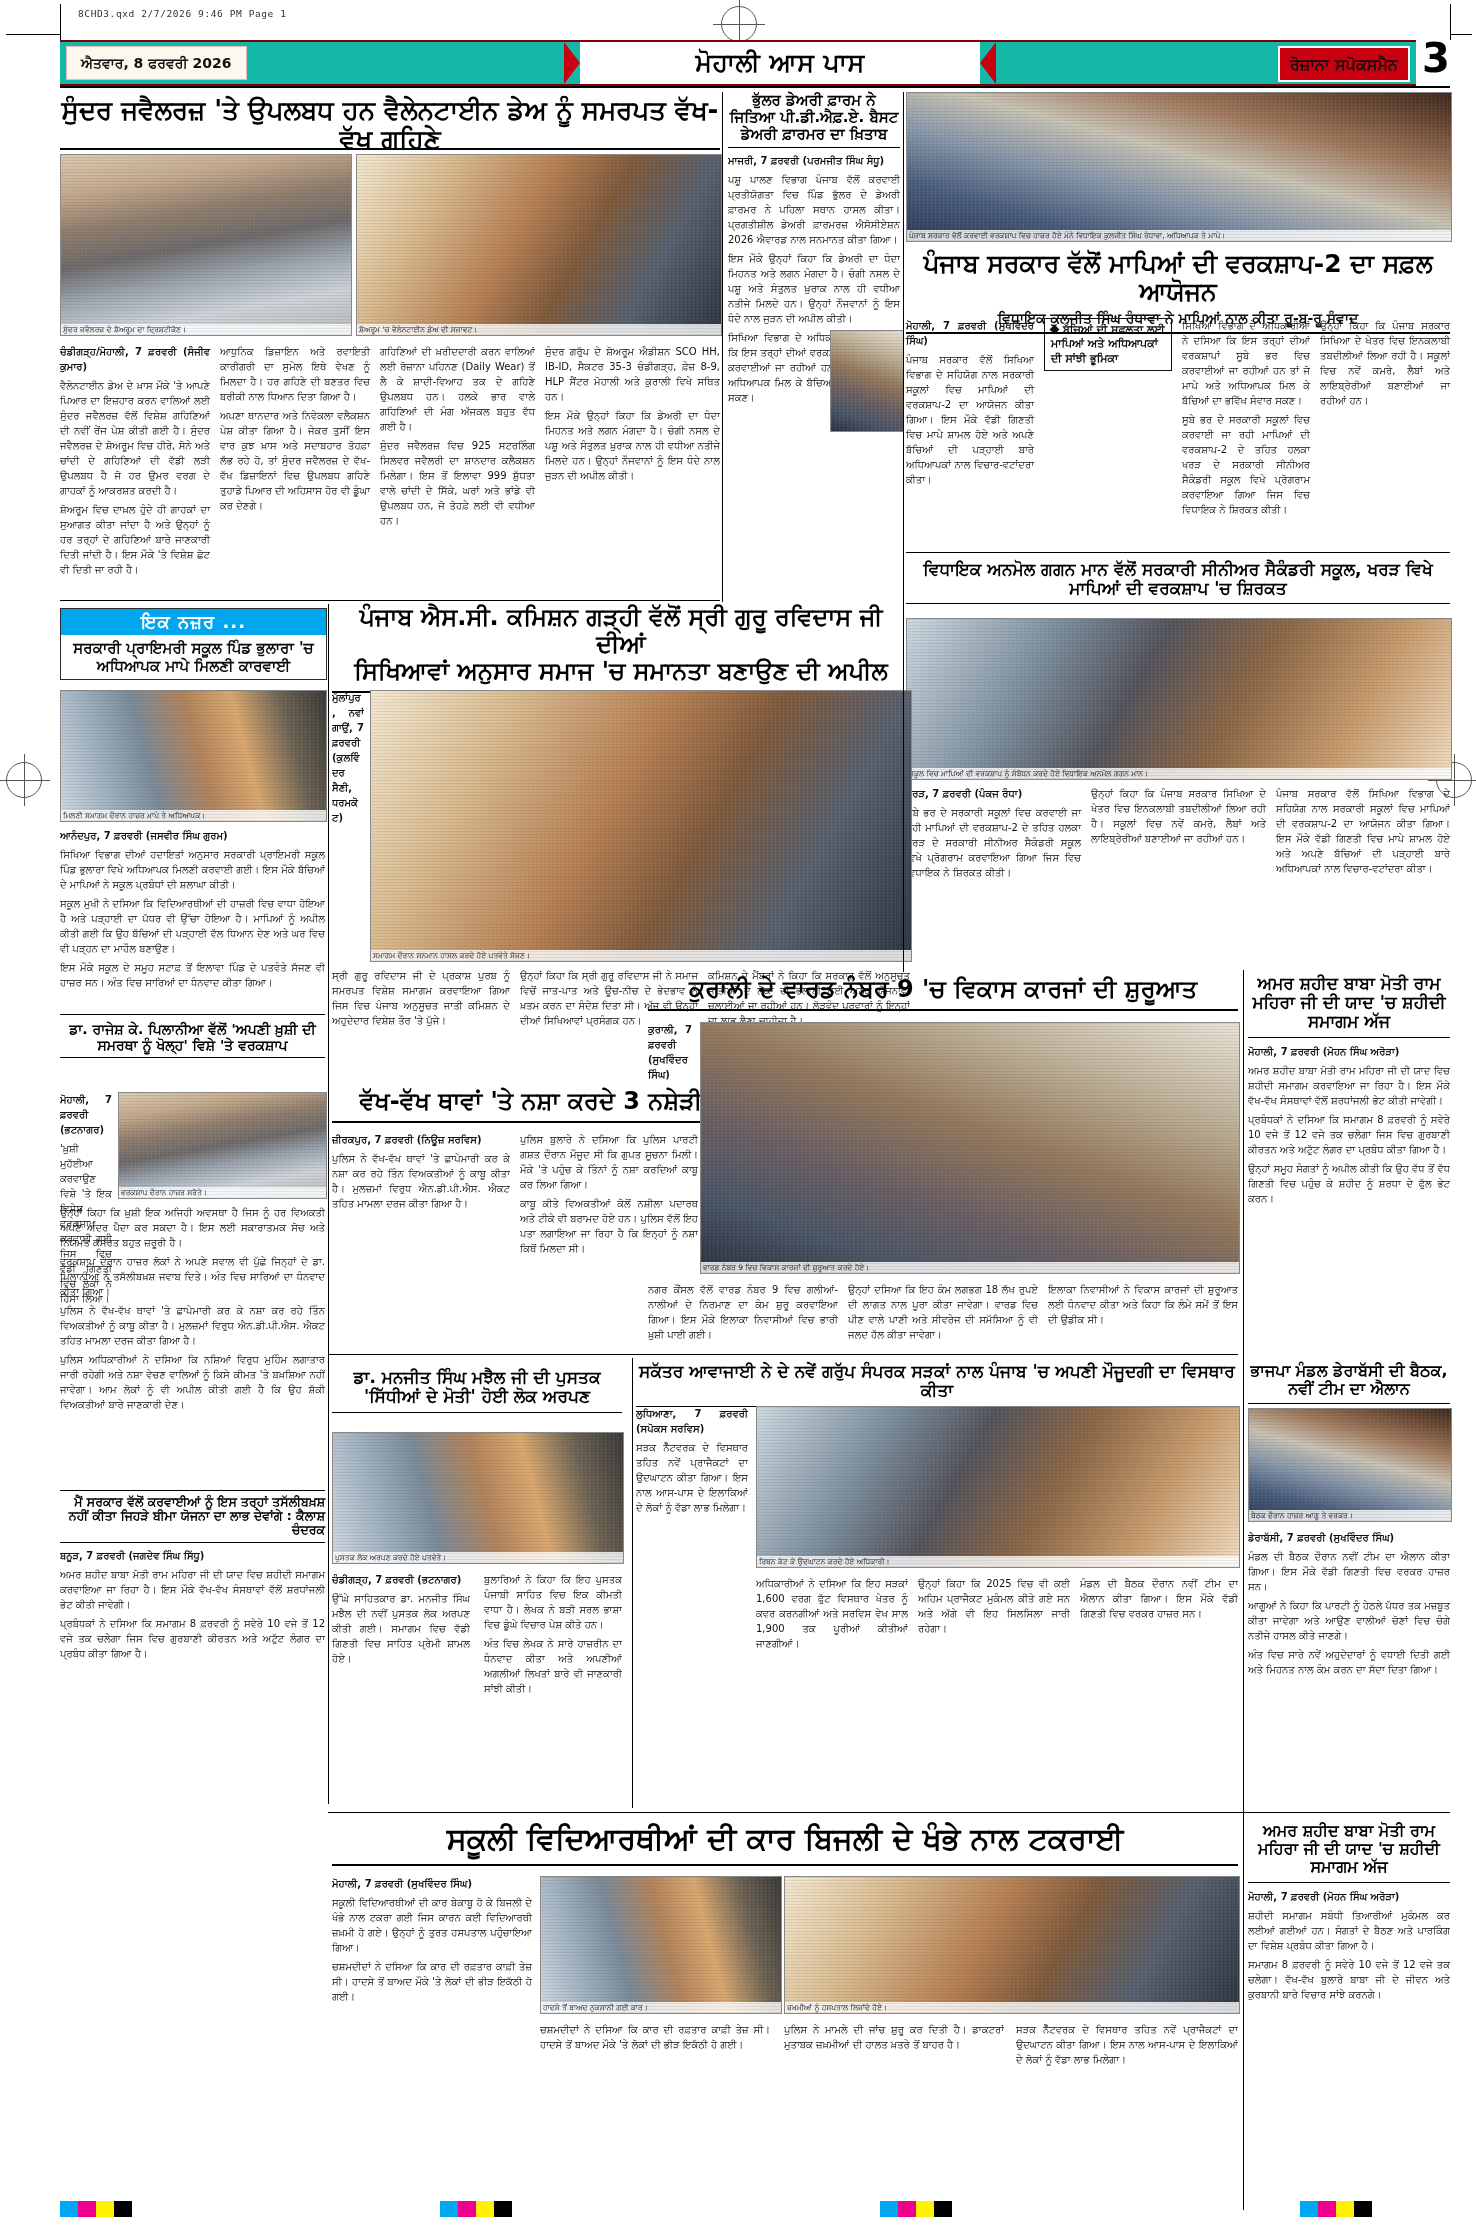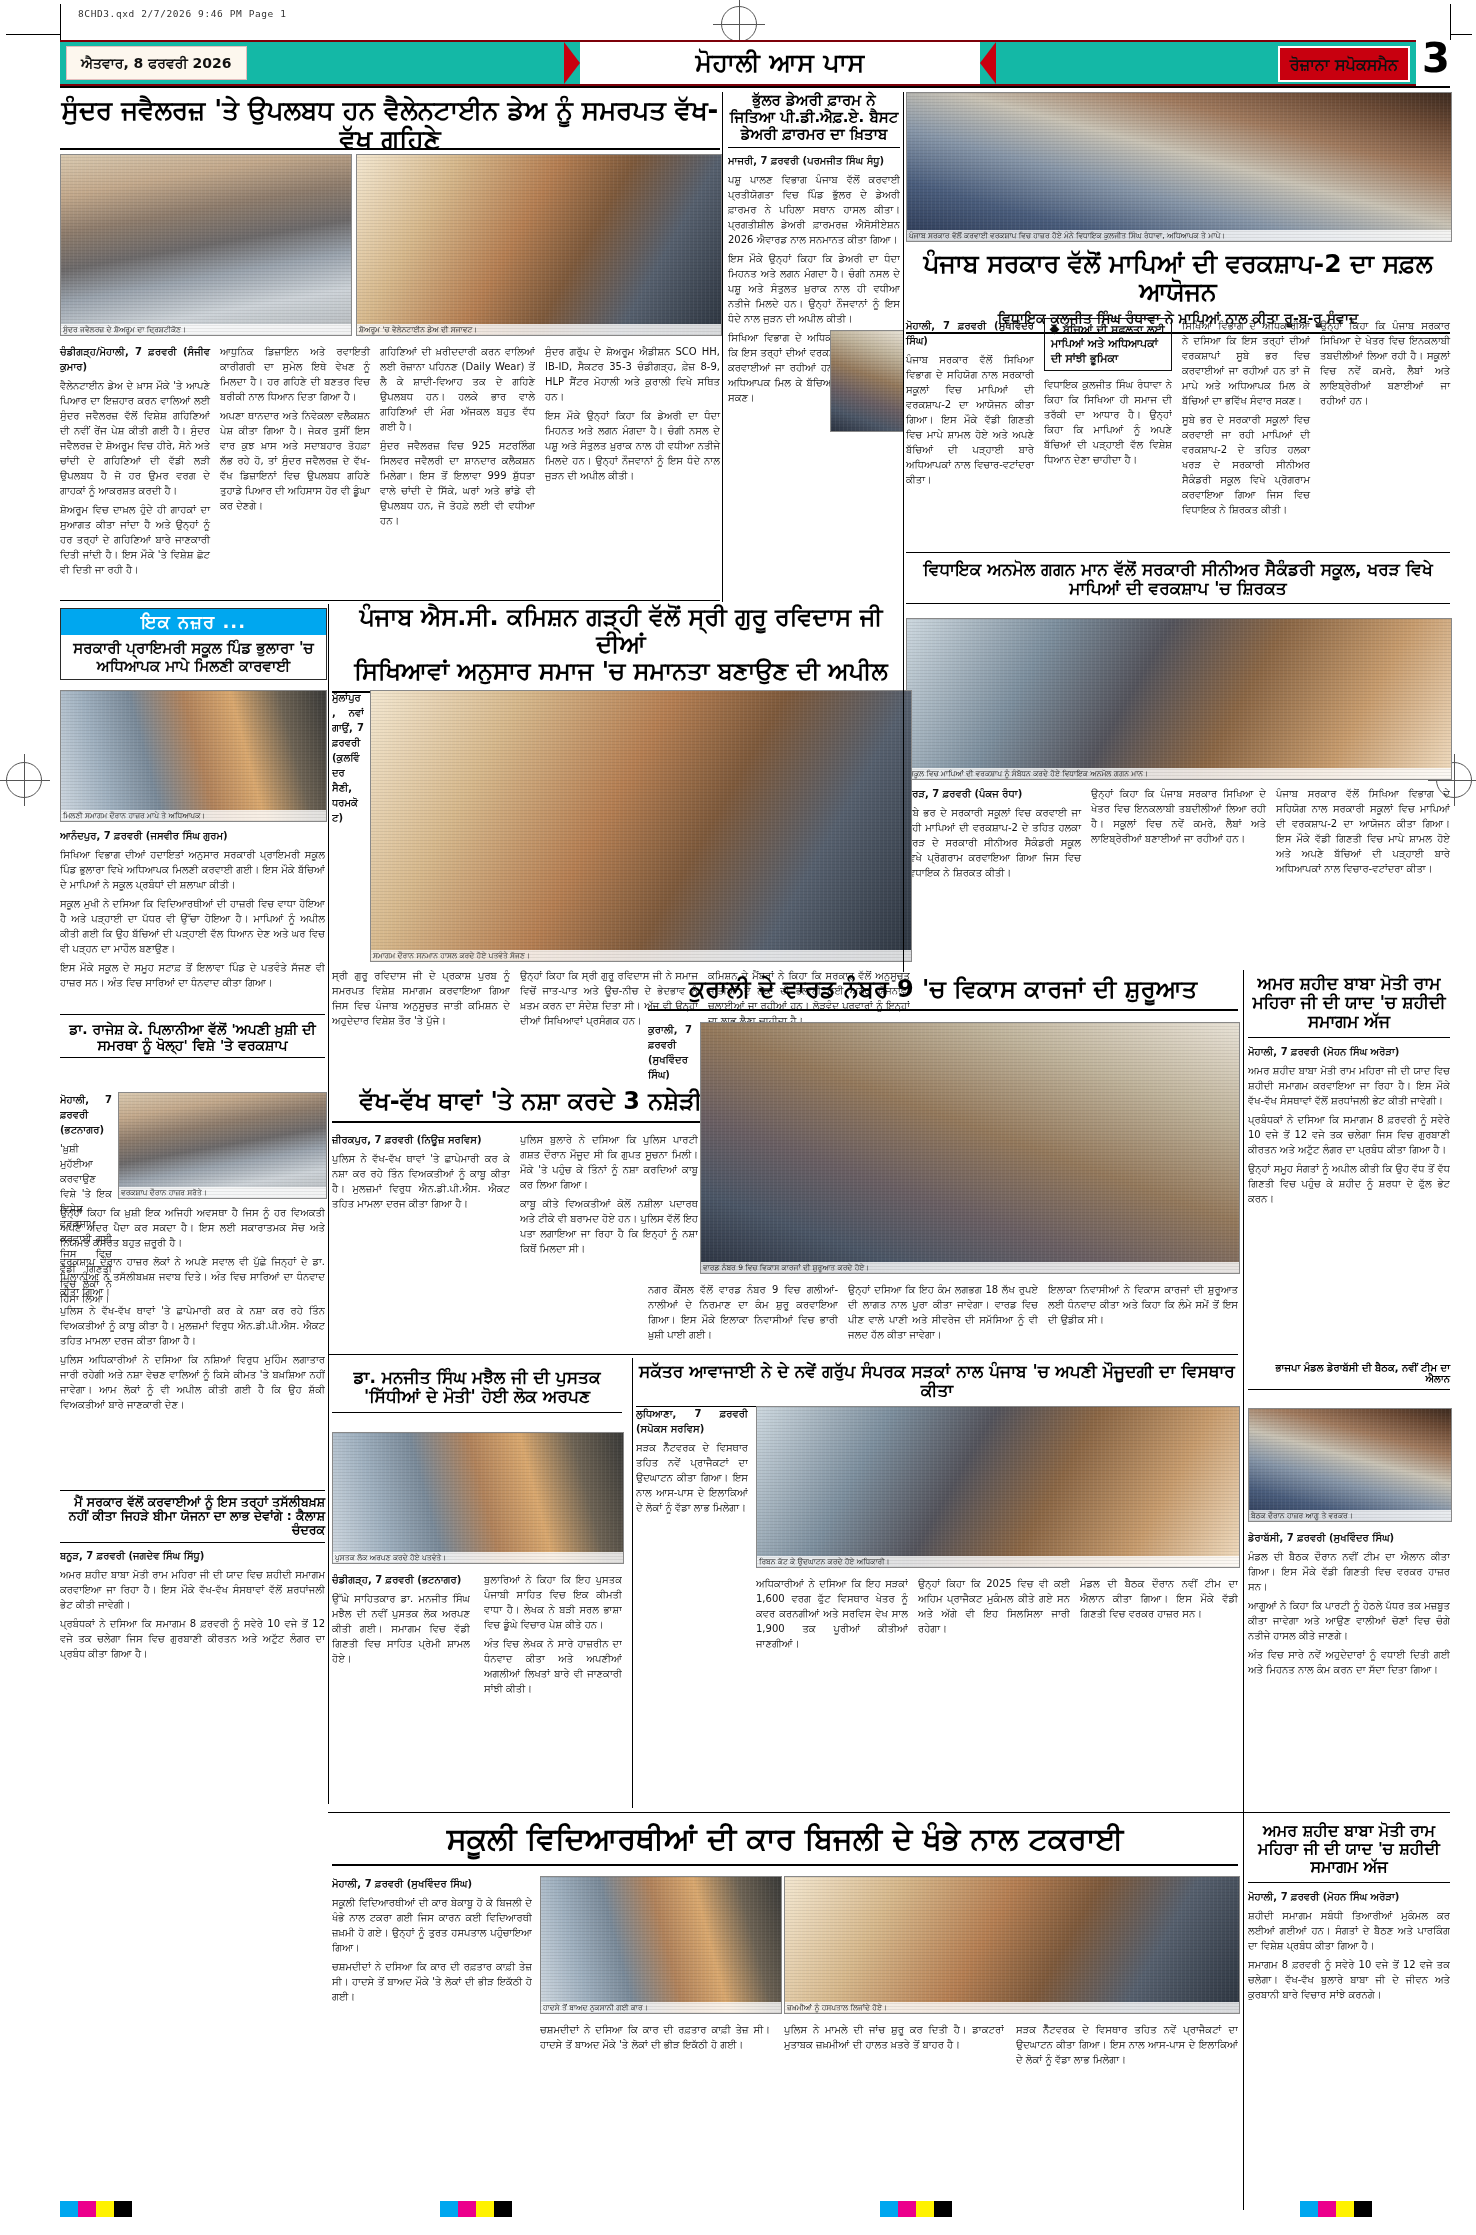--- a/index.html
+++ b/index.html
@@ -148,23 +148,20 @@
   </div>
 
   <div class="col body" style="left:906px;top:318px;width:128px;height:230px;">
     <p><b>ਮੋਹਾਲੀ, 7 ਫ਼ਰਵਰੀ (ਸੁਖਵਿੰਦਰ ਸਿੰਘ)</b></p>
     <p>ਪੰਜਾਬ ਸਰਕਾਰ ਵੱਲੋਂ ਸਿਖਿਆ ਵਿਭਾਗ ਦੇ ਸਹਿਯੋਗ ਨਾਲ ਸਰਕਾਰੀ ਸਕੂਲਾਂ ਵਿਚ ਮਾਪਿਆਂ ਦੀ ਵਰਕਸ਼ਾਪ-2 ਦਾ ਆਯੋਜਨ ਕੀਤਾ ਗਿਆ। ਇਸ ਮੌਕੇ ਵੱਡੀ ਗਿਣਤੀ ਵਿਚ ਮਾਪੇ ਸ਼ਾਮਲ ਹੋਏ ਅਤੇ ਅਪਣੇ ਬੱਚਿਆਂ ਦੀ ਪੜ੍ਹਾਈ ਬਾਰੇ ਅਧਿਆਪਕਾਂ ਨਾਲ ਵਿਚਾਰ-ਵਟਾਂਦਰਾ ਕੀਤਾ।</p>
   </div>
   <div class="col" style="left:1044px;top:318px;width:128px;">
     <div class="bullet-box">
       <span class="dot"></span><span>ਬੱਚਿਆਂ ਦੀ ਸਫ਼ਲਤਾ ਲਈ ਮਾਪਿਆਂ ਅਤੇ ਅਧਿਆਪਕਾਂ ਦੀ ਸਾਂਝੀ ਭੂਮਿਕਾ</span>
     </div>
-    <div class="body" style="margin-top:6px;height:150px;overflow:hidden;">
-      <p>ਵਿਧਾਇਕ ਕੁਲਜੀਤ ਸਿੰਘ ਰੰਧਾਵਾ ਨੇ ਕਿਹਾ ਕਿ ਸਿਖਿਆ ਹੀ ਸਮਾਜ ਦੀ ਤਰੱਕੀ ਦਾ ਆਧਾਰ ਹੈ। ਉਨ੍ਹਾਂ ਕਿਹਾ ਕਿ ਮਾਪਿਆਂ ਨੂੰ ਅਪਣੇ ਬੱਚਿਆਂ ਦੀ ਪੜ੍ਹਾਈ ਵੱਲ ਵਿਸ਼ੇਸ਼ ਧਿਆਨ ਦੇਣਾ ਚਾਹੀਦਾ ਹੈ।</p>
-    </div>
   </div>
   <div class="col body" style="left:1182px;top:318px;width:128px;height:230px;">
     <p>ਸਿਖਿਆ ਵਿਭਾਗ ਦੇ ਅਧਿਕਾਰੀਆਂ ਨੇ ਦਸਿਆ ਕਿ ਇਸ ਤਰ੍ਹਾਂ ਦੀਆਂ ਵਰਕਸ਼ਾਪਾਂ ਸੂਬੇ ਭਰ ਵਿਚ ਕਰਵਾਈਆਂ ਜਾ ਰਹੀਆਂ ਹਨ ਤਾਂ ਜੋ ਮਾਪੇ ਅਤੇ ਅਧਿਆਪਕ ਮਿਲ ਕੇ ਬੱਚਿਆਂ ਦਾ ਭਵਿੱਖ ਸੰਵਾਰ ਸਕਣ।</p>
     <p>ਸੂਬੇ ਭਰ ਦੇ ਸਰਕਾਰੀ ਸਕੂਲਾਂ ਵਿਚ ਕਰਵਾਈ ਜਾ ਰਹੀ ਮਾਪਿਆਂ ਦੀ ਵਰਕਸ਼ਾਪ-2 ਦੇ ਤਹਿਤ ਹਲਕਾ ਖਰੜ ਦੇ ਸਰਕਾਰੀ ਸੀਨੀਅਰ ਸੈਕੰਡਰੀ ਸਕੂਲ ਵਿਖੇ ਪ੍ਰੋਗਰਾਮ ਕਰਵਾਇਆ ਗਿਆ ਜਿਸ ਵਿਚ ਵਿਧਾਇਕ ਨੇ ਸ਼ਿਰਕਤ ਕੀਤੀ।</p>
   </div>
   <div class="col body" style="left:1320px;top:318px;width:130px;height:230px;">
     <p>ਉਨ੍ਹਾਂ ਕਿਹਾ ਕਿ ਪੰਜਾਬ ਸਰਕਾਰ ਸਿਖਿਆ ਦੇ ਖੇਤਰ ਵਿਚ ਇਨਕਲਾਬੀ ਤਬਦੀਲੀਆਂ ਲਿਆ ਰਹੀ ਹੈ। ਸਕੂਲਾਂ ਵਿਚ ਨਵੇਂ ਕਮਰੇ, ਲੈਬਾਂ ਅਤੇ ਲਾਇਬ੍ਰੇਰੀਆਂ ਬਣਾਈਆਂ ਜਾ ਰਹੀਆਂ ਹਨ।</p>
   </div>
 
   <div class="col" style="left:906px;top:560px;width:544px;">
@@ -330,21 +327,21 @@
     <p>ਅਧਿਕਾਰੀਆਂ ਨੇ ਦਸਿਆ ਕਿ ਇਹ ਸੜਕਾਂ 1,600 ਵਰਗ ਫੁੱਟ ਵਿਸਥਾਰ ਖੇਤਰ ਨੂੰ ਕਵਰ ਕਰਨਗੀਆਂ ਅਤੇ ਸਰਵਿਸ ਵੇਖ ਸਾਲ 1,900 ਤਕ ਪੂਰੀਆਂ ਕੀਤੀਆਂ ਜਾਣਗੀਆਂ।</p>
   </div>
   <div class="col body" style="left:918px;top:1576px;width:152px;height:230px;overflow:hidden;">
     <p>ਉਨ੍ਹਾਂ ਕਿਹਾ ਕਿ 2025 ਵਿਚ ਵੀ ਕਈ ਅਹਿਮ ਪ੍ਰਾਜੈਕਟ ਮੁਕੰਮਲ ਕੀਤੇ ਗਏ ਸਨ ਅਤੇ ਅੱਗੇ ਵੀ ਇਹ ਸਿਲਸਿਲਾ ਜਾਰੀ ਰਹੇਗਾ।</p>
   </div>
   <div class="col body" style="left:1080px;top:1576px;width:158px;height:230px;overflow:hidden;">
     <p>ਮੰਡਲ ਦੀ ਬੈਠਕ ਦੌਰਾਨ ਨਵੀਂ ਟੀਮ ਦਾ ਐਲਾਨ ਕੀਤਾ ਗਿਆ। ਇਸ ਮੌਕੇ ਵੱਡੀ ਗਿਣਤੀ ਵਿਚ ਵਰਕਰ ਹਾਜ਼ਰ ਸਨ।</p>
   </div>
 
   <div class="col" style="left:1248px;top:1362px;width:202px;">
-    <div class="hl hl-sm" style="font-size:10px;text-align:right;">ਭਾਜਪਾ ਮੰਡਲ ਡੇਰਾਬੱਸੀ ਦੀ ਬੈਠਕ, ਨਵੀਂ ਟੀਮ ਦਾ ਐਲਾਨ</div>
+    <div class="hl hl-sm" style="font-size:16px;">ਭਾਜਪਾ ਮੰਡਲ ਡੇਰਾਬੱਸੀ ਦੀ ਬੈਠਕ, ਨਵੀਂ ਟੀਮ ਦਾ ਐਲਾਨ</div>
     <div class="thinrule" style="margin:5px 0 5px;"></div>
   </div>
   <div class="photo ph-b ph-grain" style="left:1248px;top:1408px;width:202px;height:112px;">
     <div class="cap">ਬੈਠਕ ਦੌਰਾਨ ਹਾਜ਼ਰ ਆਗੂ ਤੇ ਵਰਕਰ।</div>
   </div>
   <div class="col body" style="left:1248px;top:1530px;width:202px;height:280px;overflow:hidden;">
     <p><b>ਡੇਰਾਬੱਸੀ, 7 ਫ਼ਰਵਰੀ (ਸੁਖਵਿੰਦਰ ਸਿੰਘ)</b></p>
     <p>ਮੰਡਲ ਦੀ ਬੈਠਕ ਦੌਰਾਨ ਨਵੀਂ ਟੀਮ ਦਾ ਐਲਾਨ ਕੀਤਾ ਗਿਆ। ਇਸ ਮੌਕੇ ਵੱਡੀ ਗਿਣਤੀ ਵਿਚ ਵਰਕਰ ਹਾਜ਼ਰ ਸਨ।</p>
     <p>ਆਗੂਆਂ ਨੇ ਕਿਹਾ ਕਿ ਪਾਰਟੀ ਨੂੰ ਹੇਠਲੇ ਪੱਧਰ ਤਕ ਮਜ਼ਬੂਤ ਕੀਤਾ ਜਾਵੇਗਾ ਅਤੇ ਆਉਣ ਵਾਲੀਆਂ ਚੋਣਾਂ ਵਿਚ ਚੰਗੇ ਨਤੀਜੇ ਹਾਸਲ ਕੀਤੇ ਜਾਣਗੇ।</p>
     <p>ਅੰਤ ਵਿਚ ਸਾਰੇ ਨਵੇਂ ਅਹੁਦੇਦਾਰਾਂ ਨੂੰ ਵਧਾਈ ਦਿਤੀ ਗਈ ਅਤੇ ਮਿਹਨਤ ਨਾਲ ਕੰਮ ਕਰਨ ਦਾ ਸੱਦਾ ਦਿਤਾ ਗਿਆ।</p>

